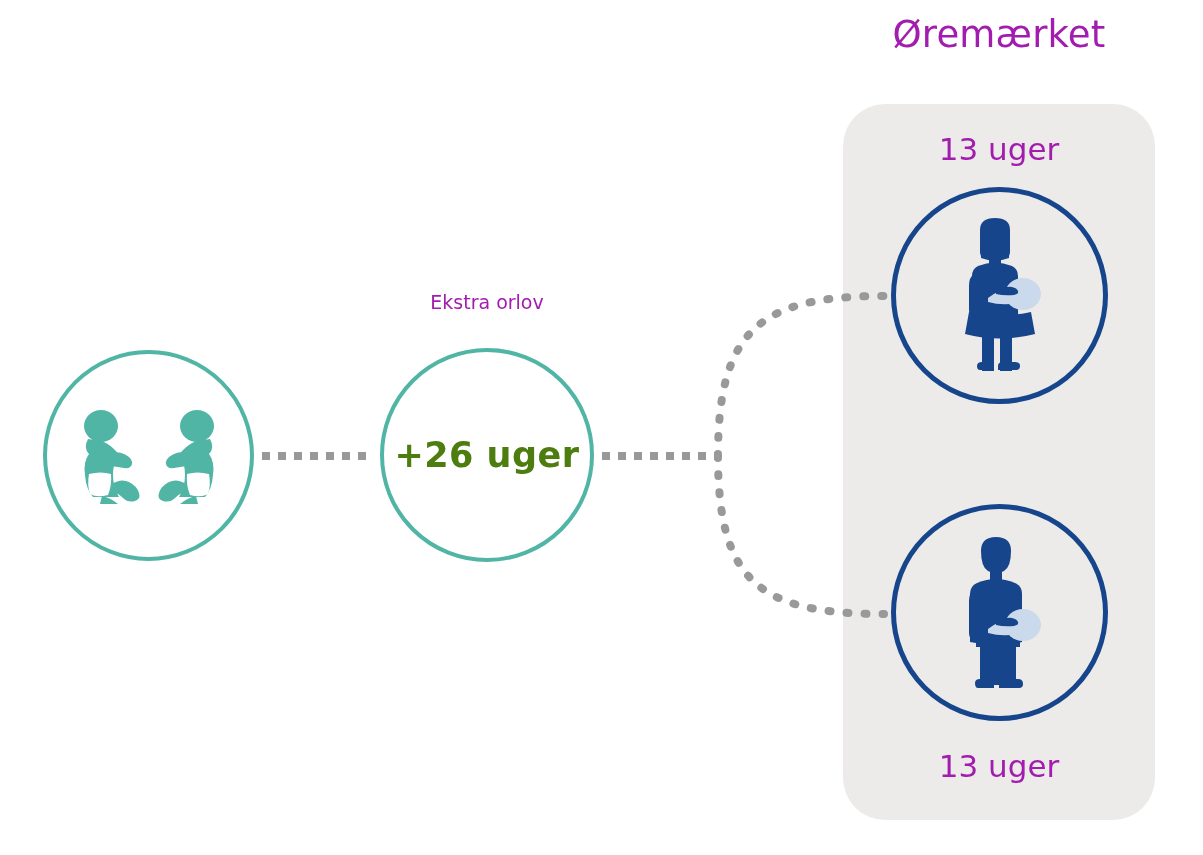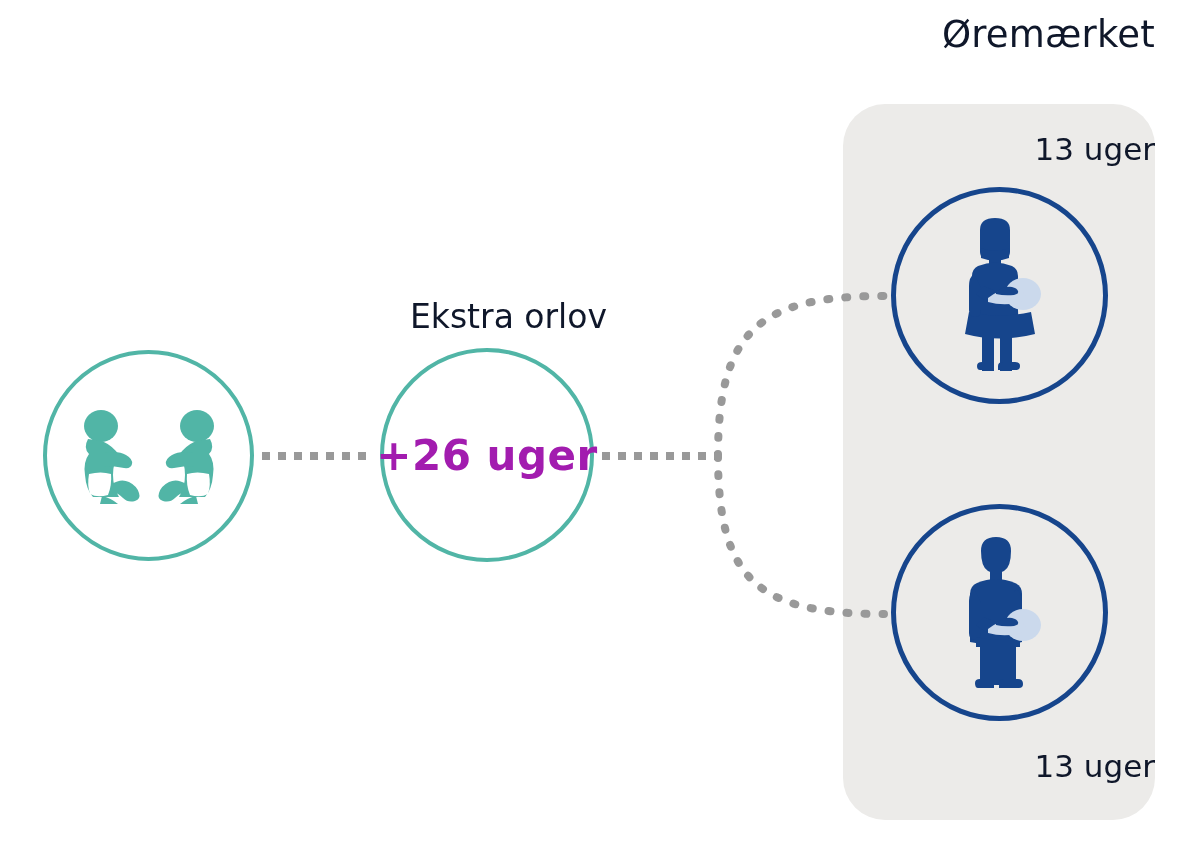--- a/index.html
+++ b/index.html
@@ -26,43 +26,43 @@
     left: 843px;
     top: 104px;
     width: 312px;
     height: 716px;
     background: #ECEBE9;
     border-radius: 42px;
   }
 
   
   .label {
-    color: #0f172a;
-    text-align: right;
+    color: #a21caf;
+    text-align: center;
     white-space: nowrap;
     font-weight: 400;
   }
   #earmark-title {
     left: 843px;
     top: 13px;
     width: 312px;
     font-size: 37px;
     letter-spacing: 0.2px;
   }
   #label-flerlinger {
     left: 28px;
     top: 285px;
     width: 240px;
     font-size: 29px;
   }
   #label-ekstra-orlov {
     left: 367px;
-    top: 297px;
+    top: 291px;
     width: 240px;
-    font-size: 33px;
+    font-size: 19px;
   }
   #label-weeks-top {
     left: 843px;
     top: 131px;
     width: 312px;
     font-size: 31px;
   }
   #label-weeks-bottom {
     left: 843px;
     top: 748px;
@@ -117,22 +117,22 @@
     justify-content: center;
   }
 
   
   #extra-weeks-text {
     position: absolute;
     left: 0; top: 0; right: 0; bottom: 0;
     display: flex;
     align-items: center;
     justify-content: center;
-    color: #a21caf;
-    font-size: 42px;
+    color: #4d7c0f;
+    font-size: 35px;
     font-weight: bold;
     letter-spacing: 0.5px;
     white-space: nowrap;
   }
 
   
   #connectors {
     left: 0;
     top: 0;
     width: 1203px;

